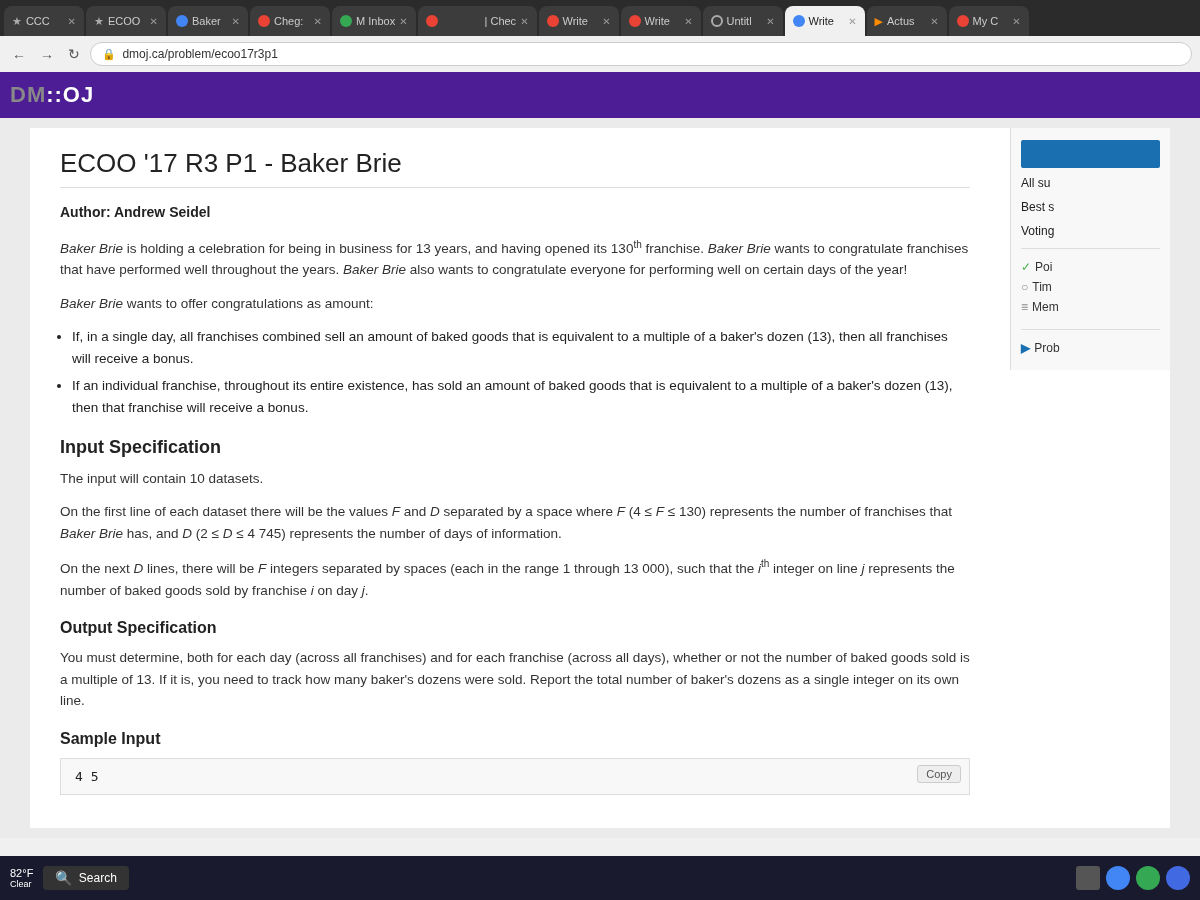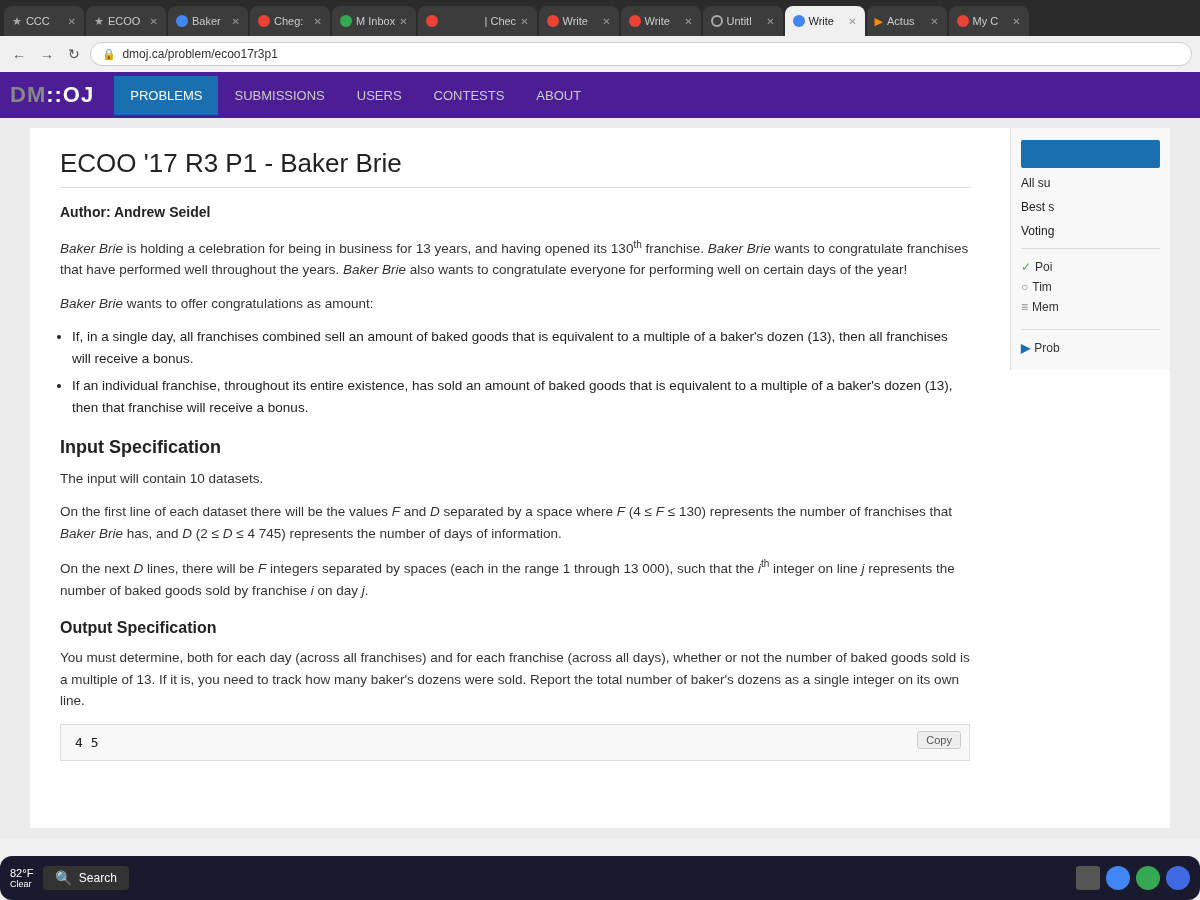--- a/index.html
+++ b/index.html
@@ -134,27 +134,20 @@
       <span class="lock-icon">🔒</span>
       <span>dmoj.ca/problem/ecoo17r3p1</span>
     </div>
   </div>
 </div>
 
 <div class="site-nav">
   <div class="site-logo">
     <span>DM</span><span style="color:white;">::OJ</span>
   </div>
-  <nav class="nav-items">
-    <a class="nav-item active">PROBLEMS</a>
-    <a class="nav-item">SUBMISSIONS</a>
-    <a class="nav-item">USERS</a>
-    <a class="nav-item">CONTESTS</a>
-    <a class="nav-item">ABOUT</a>
-  </nav>
 </div>
 
 <div style="background: #ebebeb; padding: 10px 0;">
 <div class="main-content">
 
   <div class="sidebar">
     <div class="sidebar-blue-box"></div>
     <div class="sidebar-section">
       <span>All su</span>
     </div>
@@ -222,31 +215,32 @@
     </p>
 
     <p class="problem-text">
       On the next <span class="math">D</span> lines, there will be <span class="math">F</span> integers separated by spaces (each in the range 1 through 13 000), such that the <span class="math">i</span><sup>th</sup> integer on line <span class="math">j</span> represents the number of baked goods sold by franchise <span class="math">i</span> on day <span class="math">j</span>.
     </p>
 
     <h2 class="subsection-title">Output Specification</h2>
 
     <p class="problem-text">You must determine, both for each day (across all franchises) and for each franchise (across all days), whether or not the number of baked goods sold is a multiple of 13. If it is, you need to track how many baker's dozens were sold. Report the total number of baker's dozens as a single integer on its own line.</p>
 
+    <h2 class="subsection-title">Sample Input</h2>
 
     <div class="sample-box">
       <span>4 5</span>
       <button class="copy-btn">Copy</button>
     </div>
   </div>
 
 </div>
 </div>
 
-<div style="background: #1a1a2e; height: 44px; display:flex; align-items:center; padding: 0 10px; gap:10px; position:fixed; bottom:0; width:100%;border-radius:12px;">
+<div style="background: #1a1a2e; height: 44px; display:flex; align-items:center; padding: 0 10px; gap:10px; position:fixed; bottom:0; width:100%;">
   <div style="color:white; font-size:11px;">
     <div>82°F</div>
     <div style="font-size:9px;">Clear</div>
   </div>
   <div style="background:#333; padding:4px 12px; border-radius:4px; display:flex; align-items:center; gap:6px;">
     <span style="color:white;">🔍</span>
     <span style="color:white; font-size:12px;">Search</span>
   </div>
   <div style="display:flex; gap:6px; align-items:center; margin-left:auto;">
     <div style="width:24px;height:24px;background:#555;border-radius:3px;"></div>

